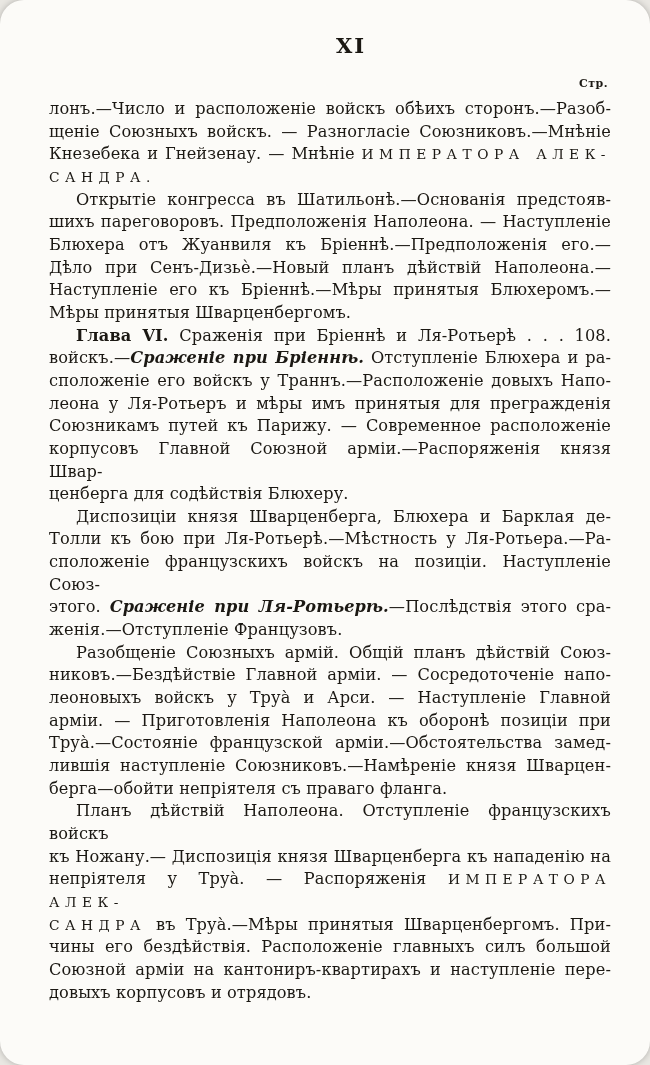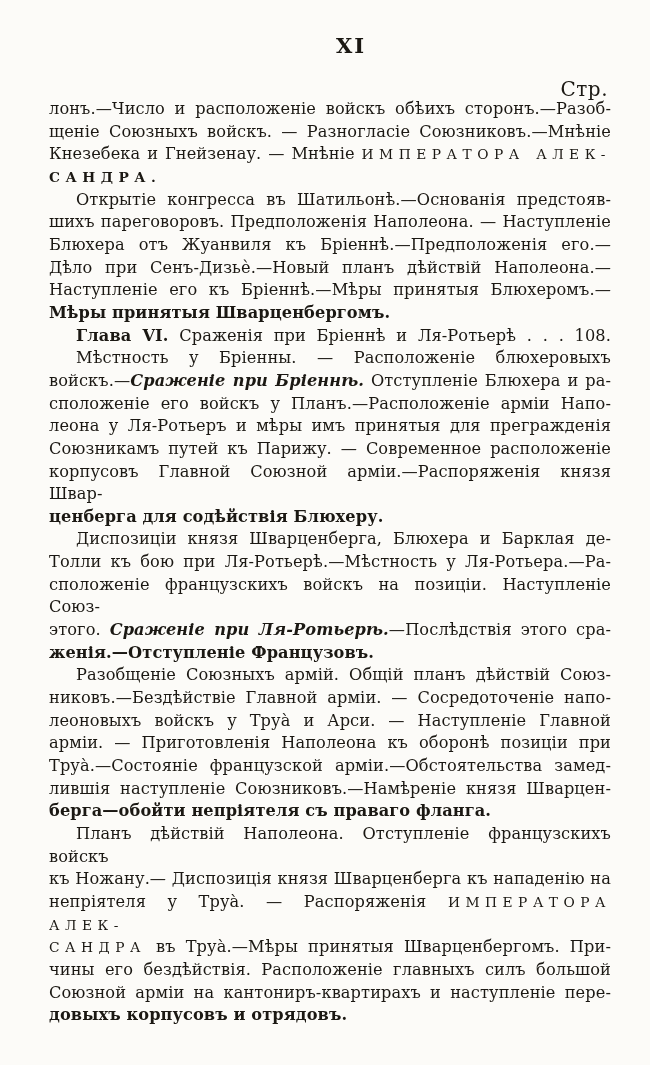--- a/index.html
+++ b/index.html
@@ -4,35 +4,36 @@
 <style>
   html,body{margin:0;padding:0;background:#e9e7e2;}
   .page{
     position:relative;
     width:650px;height:1065px;
     background:#fcfbf8;
     font-family:"DejaVu Serif","Liberation Serif",serif;
     color:#1b1813;
     overflow:hidden;
     box-shadow:0 0 6px rgba(0,0,0,.25);
+    border-radius:24px;
   }
   .folio{
     position:absolute;top:33px;left:351px;transform:translateX(-50%);
     font-size:21px;font-weight:bold;letter-spacing:2px;
   }
   .colhead{
     position:absolute;top:77px;right:42px;
-    font-size:20px;font-weight:normal;letter-spacing:.5px;
+    font-size:11px;font-weight:bold;letter-spacing:.5px;
   }
   .text{
     position:absolute;left:49px;top:98px;width:562px;
     font-size:16.2px;line-height:22.65px;letter-spacing:.1px;
   }
   .line{text-align:justify;text-align-last:justify;}
-  .line.endline{text-align-last:left;font-weight:bold;}
+  .line.endline{text-align-last:left;}
   .line.indent{text-indent:27px;}
   .bold{font-weight:bold;}
   .italic{font-style:italic;font-weight:bold;}
   .spaced-caps{letter-spacing:.4em;font-size:.85em;margin-top:38px;}
 </style>
 </head>
 <body>
 
 <div class="page">
   <div class="folio">XI</div>
@@ -49,23 +50,22 @@
         <div class="line"><span>шихъ пареговоровъ. Предположенія Наполеона. — Наступленіе</span></div>
         <div class="line"><span>Блюхера отъ Жуанвиля къ Бріеннѣ.—Предположенія его.—</span></div>
         <div class="line"><span>Дѣло при Сенъ-Дизьѐ.—Новый планъ дѣйствій Наполеона.—</span></div>
         <div class="line"><span>Наступленіе его къ Бріеннѣ.—Мѣры принятыя Блюхеромъ.—</span></div>
         <div class="line endline"><span>Мѣры принятыя Шварценбергомъ.</span></div>
       </div>
       <div class="para para-chapter">
         <div class="line indent"><span class="bold">Глава VI.</span><span> Сраженія при Бріеннѣ и Ля-Ротьерѣ . . . 108.</span></div>
       </div>
       <div class="para para-body">
-        <div class="line indent"><span>Мѣстность у Бріенны. — Расположеніе блюхеровыхъ</span></div>
         <div class="line"><span>войскъ.—</span><span class="italic">Сраженіе при Бріеннѣ.</span><span> Отступленіе Блюхера и ра-</span></div>
-        <div class="line"><span>сположеніе его войскъ у Планъ.—Расположеніе арміи Напо-</span></div>
+        <div class="line"><span>сположеніе его войскъ у Траннъ.—Расположеніе довыхъ Напо-</span></div>
         <div class="line"><span>леона у Ля-Ротьеръ и мѣры имъ принятыя для прегражденія</span></div>
         <div class="line"><span>Союзникамъ путей къ Парижу. — Современное расположеніе</span></div>
         <div class="line"><span>корпусовъ Главной Союзной арміи.—Распоряженія князя Швар-</span></div>
         <div class="line endline"><span>ценберга для содѣйствія Блюхеру.</span></div>
       </div>
       <div class="para para-body">
         <div class="line indent"><span>Диспозиціи князя Шварценберга, Блюхера и Барклая де-</span></div>
         <div class="line"><span>Толли къ бою при Ля-Ротьерѣ.—Мѣстность у Ля-Ротьера.—Ра-</span></div>
         <div class="line"><span>сположеніе французскихъ войскъ на позиціи. Наступленіе Союз-</span></div>
         <div class="line"><span>этого. </span><span class="italic">Сраженіе при Ля-Ротьерѣ.</span><span>—Послѣдствія этого сра-</span></div>

